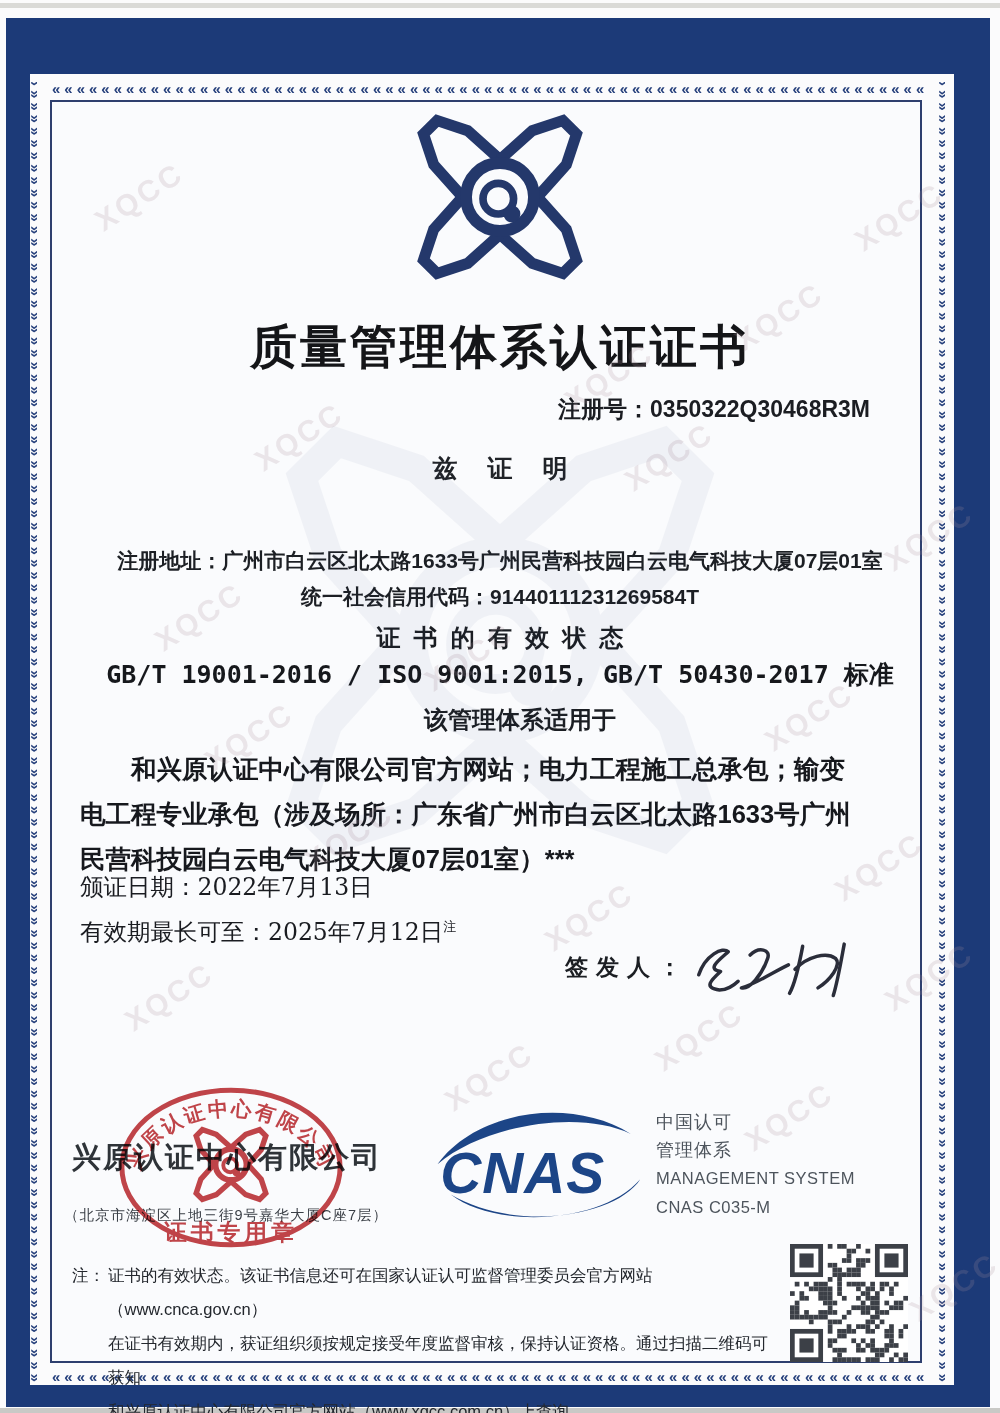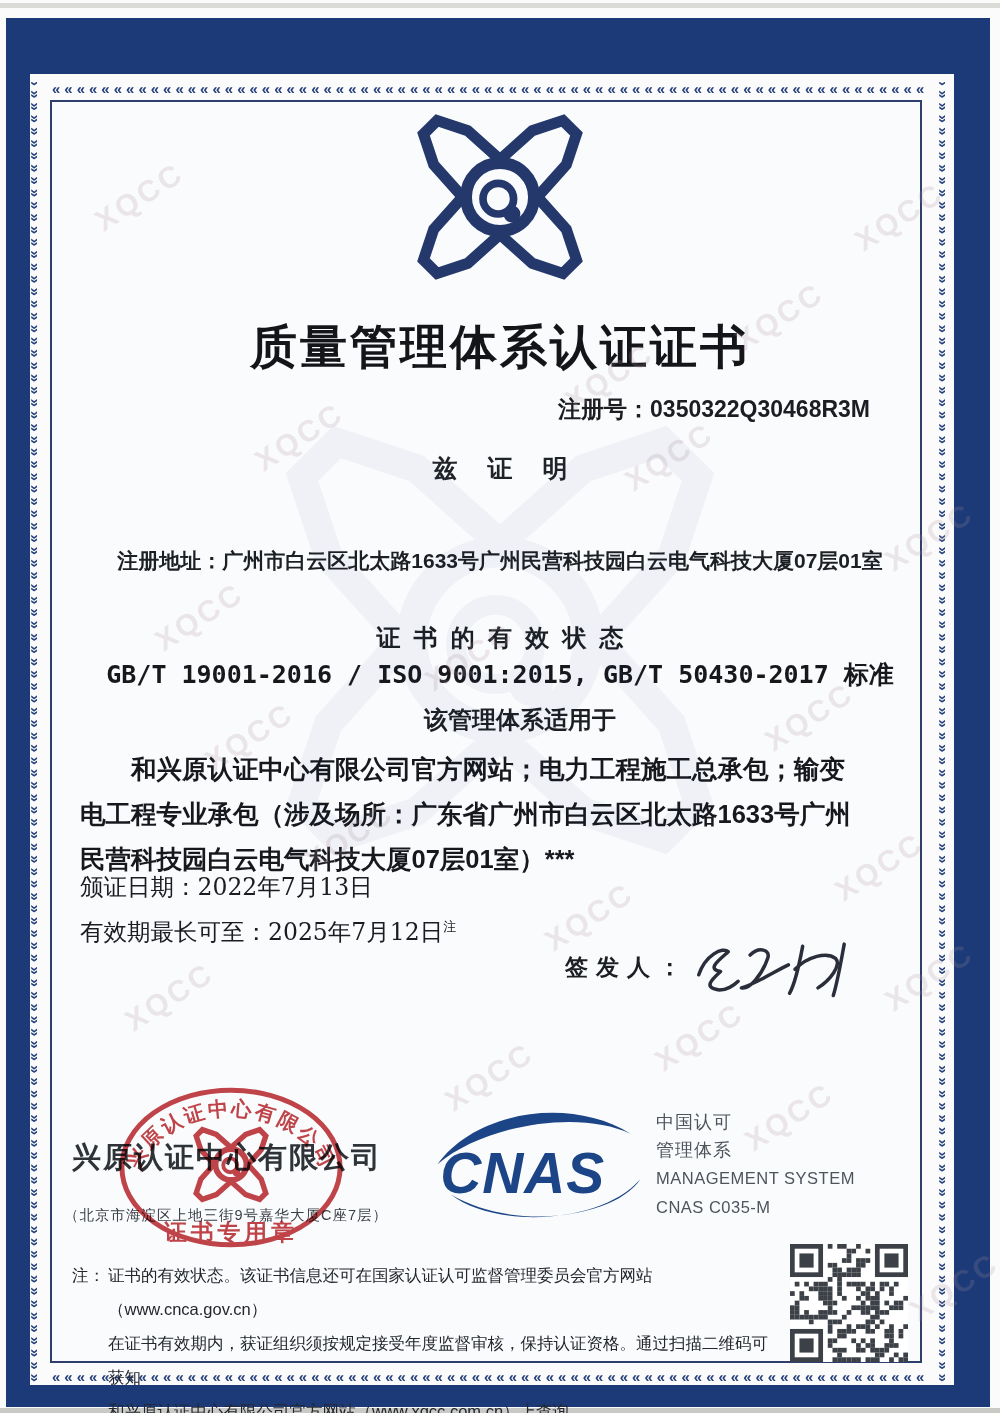--- a/index.html
+++ b/index.html
@@ -123,20 +123,21 @@
   </svg>
 
   <div class="title">质量管理体系认证证书</div>
 
   <div class="regno">
     <span>注册号：</span><span>0350322Q30468R3M</span>
   </div>
 
   <div class="hereby">兹证明</div>
   <div class="addr">注册地址：广州市白云区北太路1633号广州民营科技园白云电气科技大厦07层01室</div>
+  <div class="credit">统一社会信用代码：91440111231269584T</div>
   <div class="conform">证书的有效状态</div>
   <div class="standards">GB/T 19001-2016 / ISO 9001:2015, GB/T 50430-2017 标准</div>
   <div class="scope-head">该管理体系适用于</div>
 
   <div class="scope">
     <div class="l0">和兴原认证中心有限公司官方网站；电力工程施工总承包；输变</div>
     <div>电工程专业承包（涉及场所：广东省广州市白云区北太路1633号广州</div>
     <div>民营科技园白云电气科技大厦07层01室）***</div>
   </div>
 

